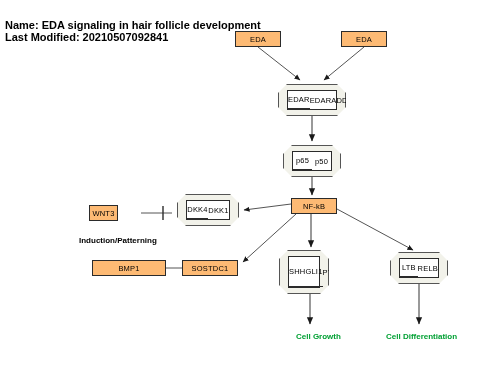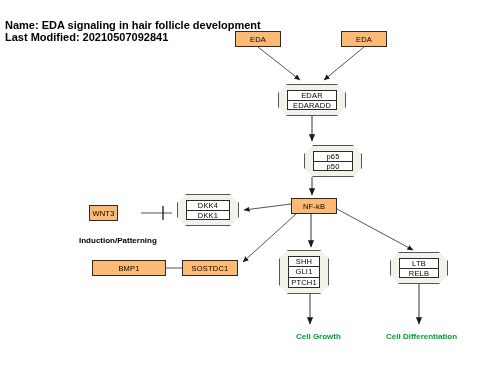--- a/index.html
+++ b/index.html
@@ -65,21 +65,21 @@
     justify-content: center;
     align-items: center;
   }
   .complex-inner {
     position: absolute;
     left: 8px;
     top: 5px;
     right: 8px;
     bottom: 5px;
     display: flex;
-    flex-direction: column;
+    flex-direction: row;
     box-sizing: border-box;
     border: 1px solid #2b2b2b;
     background: #ffffff;
   }
   .complex-row {
     flex: 1 1 0;
     display: flex;
     align-items: center;
     justify-content: center;
     font-size: 7.5px;
@@ -183,21 +183,21 @@
     <span>EDA</span>
   </div>
 
   <div class="complex" style="left:278px; top:84px; width:68px; height:32px;">
     <div class="complex-inner">
       <div class="complex-row">EDAR</div>
       <div class="complex-row">EDARADD</div>
     </div>
   </div>
 
-  <div class="complex" style="left:283px; top:145px; width:58px; height:32px;margin-left:21px;">
+  <div class="complex" style="left:283px; top:145px; width:58px; height:32px;">
     <div class="complex-inner">
       <div class="complex-row">p65</div>
       <div class="complex-row">p50</div>
     </div>
   </div>
 
   <div class="gene-box" style="left:291px; top:198px; width:46px; height:16px;">
     <span>NF-kB</span>
   </div>
 

